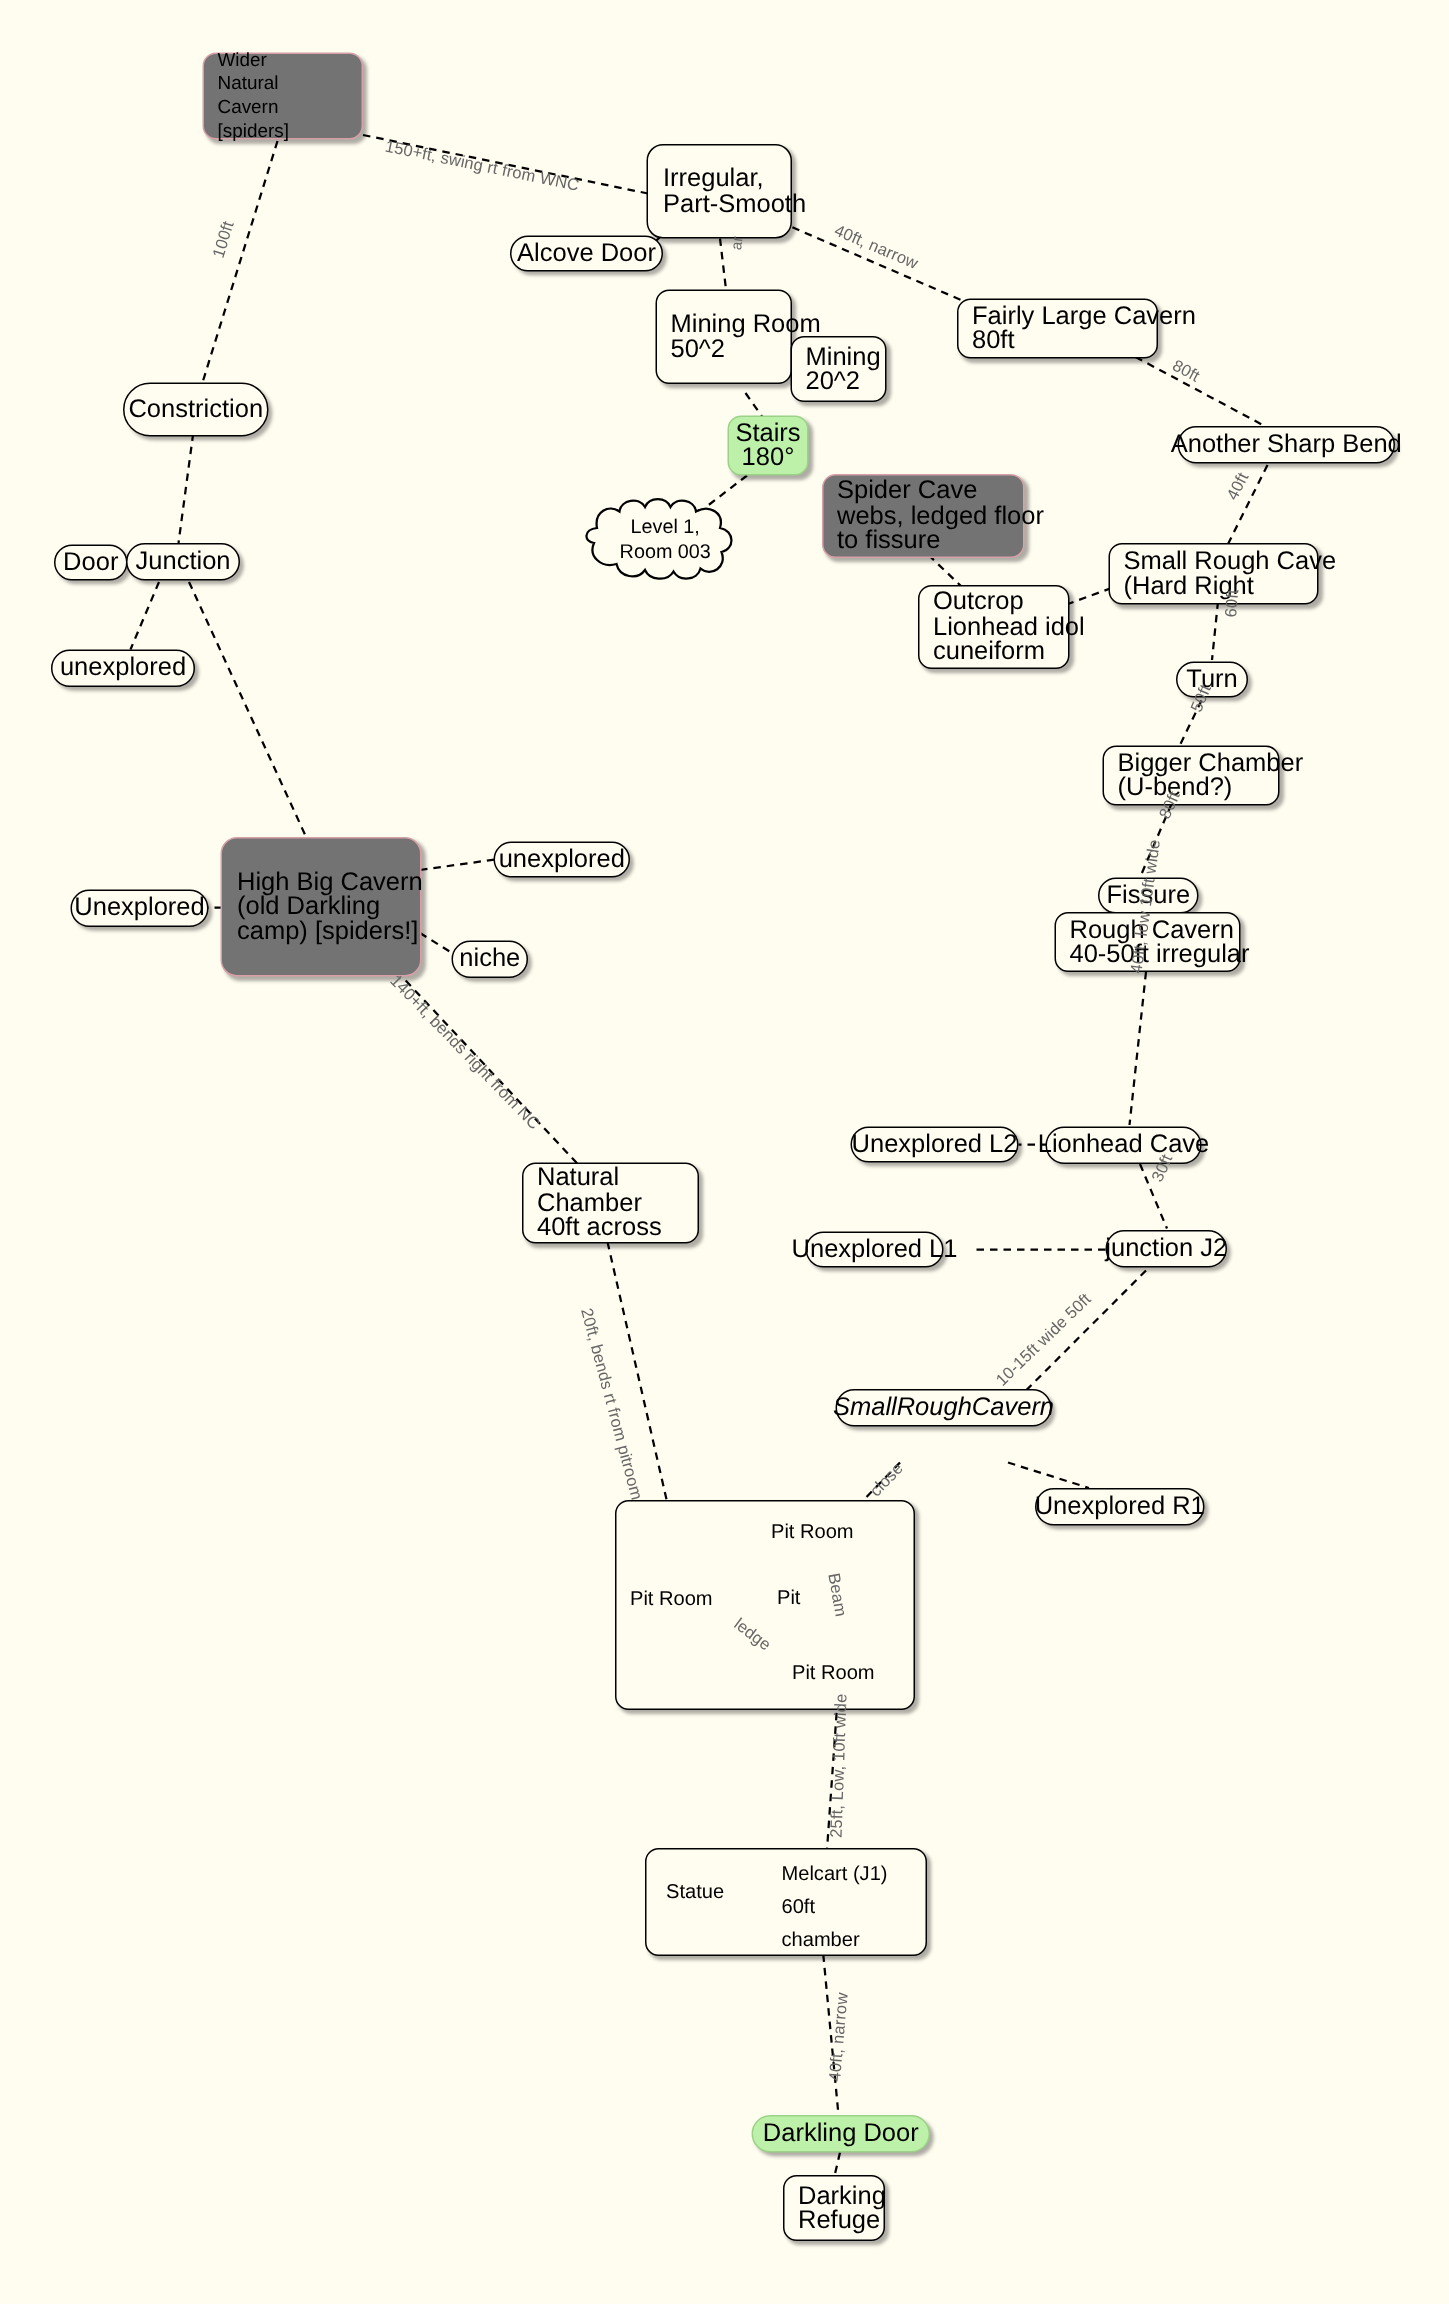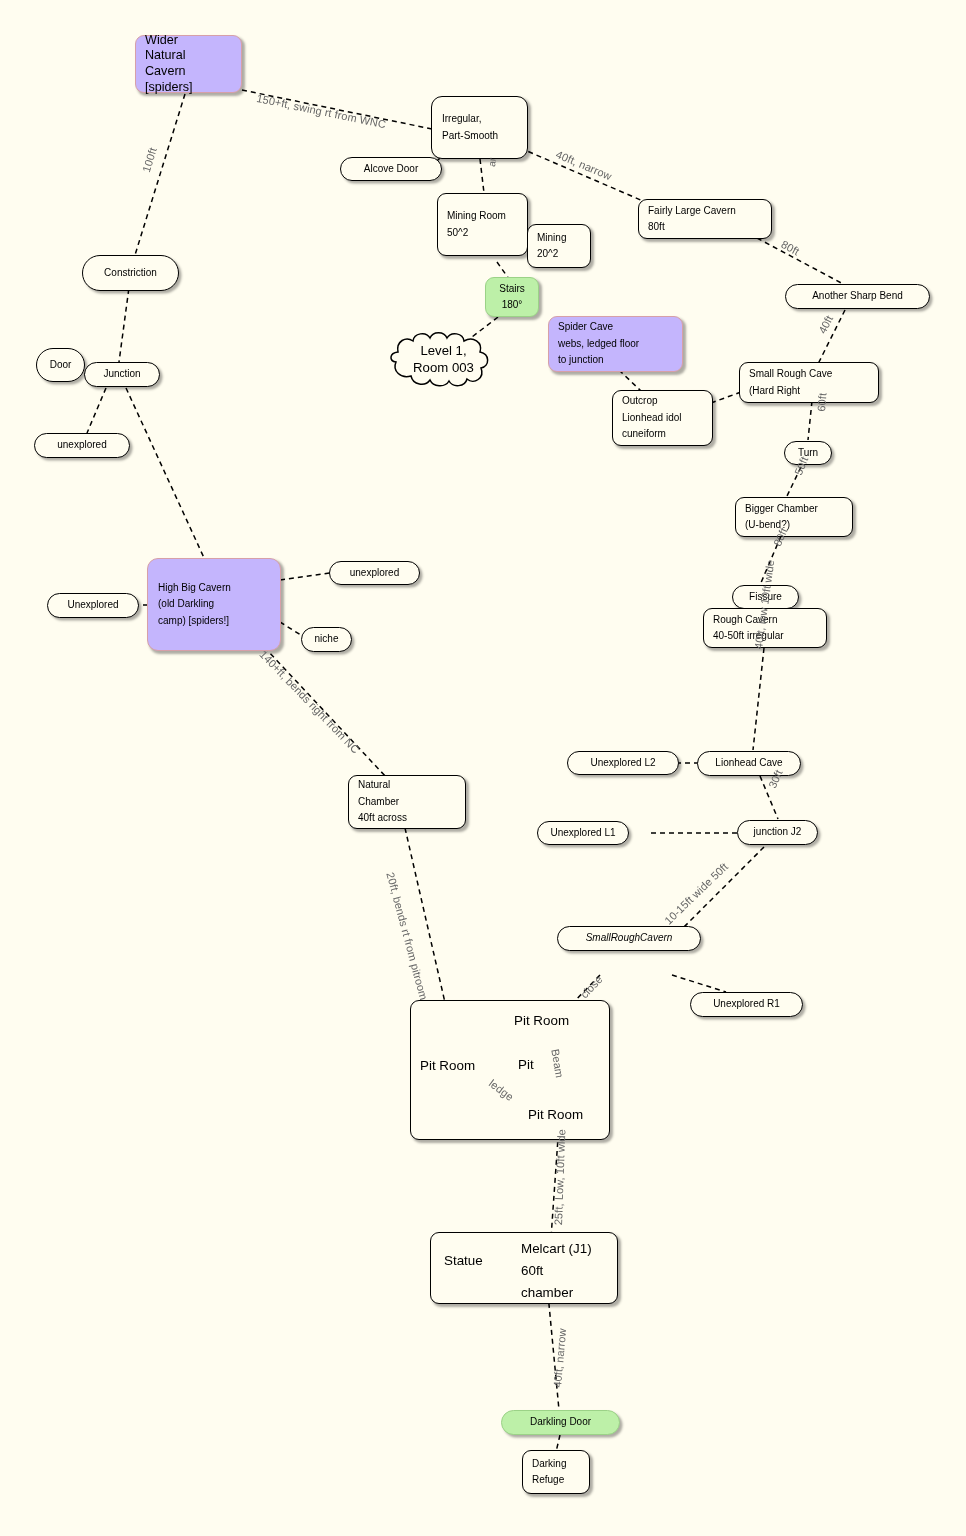--- a/index.html
+++ b/index.html
@@ -27,21 +27,21 @@
     width: 966px;
     height: 1536px;
     pointer-events: none;
   }
   .node {
     position: absolute;
     box-sizing: border-box;
     background: #fffdf0;
     border: 1.6px solid #000;
     color: #000;
-    font-size: 10px;
+    font-size: 17px;
     line-height: 16.4px;
     display: flex;
     align-items: center;
     justify-content: center;
     text-align: center;
     white-space: pre;
     box-shadow: 2.5px 2.5px 2.5px rgba(0,0,0,0.32);
     z-index: 5;
   }
   .node.pill {
@@ -53,21 +53,21 @@
     padding: 5px 9px;
   }
   .node.bigrect {
     border-radius: 11px;
     padding: 6px 10px;
   }
   .node.left-align {
     justify-content: flex-start;
     text-align: left;
   }
-  .node.pink  { background: #c4b5fd; border-color: #d7a0a8; }
+  .node.pink  { background: #737373; border-color: #d7a0a8; }
   .node.green { background: #bdf0a8; border-color: #9bd287; }
   .node.plain-box {
     background: #fffdf0;
     border: 1.7px solid #000;
     box-shadow: 2.5px 2.5px 2.5px rgba(0,0,0,0.32);
     display: block;
   }
   .cloud-wrap {
     position: absolute;
     z-index: 5;
@@ -227,21 +227,21 @@
 Room 003</div>
   </div>
 
   <div class="node rrect left-align" style="left:638px; top:199px; width:134px; height:40px;">Fairly Large Cavern
 80ft</div>
 
   <div class="node pill" style="left:785px; top:284px; width:145px; height:25px;">Another Sharp Bend</div>
 
   <div class="node rrect pink left-align" style="left:548px; top:316px; width:135px; height:56px;">Spider Cave
 webs, ledged floor
-to junction</div>
+to fissure</div>
 
   <div class="node rrect left-align" style="left:612px; top:390px; width:101px; height:56px;">Outcrop
 Lionhead idol
 cuneiform</div>
 
   <div class="node rrect left-align" style="left:739px; top:362px; width:140px; height:41px;">Small Rough Cave
 (Hard Right</div>
 
   <div class="node pill" style="left:784px; top:441px; width:48px; height:24px;">Turn</div>
 
@@ -260,21 +260,21 @@
   <div class="node pill" style="left:737px; top:820px; width:81px; height:25px;">junction J2</div>
 
   <div class="node pill" style="left:537px; top:821px; width:92px; height:24px;">Unexplored L1</div>
 
   <div class="node pill" style="left:557px; top:926px; width:144px; height:25px;font-style:italic;">SmallRoughCavern</div>
 
   <div class="node pill" style="left:690px; top:992px; width:113px; height:25px;">Unexplored R1</div>
 
   <div class="node pill" style="left:82px; top:255px; width:97px; height:36px;">Constriction</div>
 
-  <div class="node pill" style="left:36px; top:348px; width:49px; height:34px;">Door</div>
+  <div class="node pill" style="left:36px; top:363px; width:49px; height:24px;">Door</div>
 
   <div class="node pill" style="left:84px; top:362px; width:76px; height:25px;">Junction</div>
 
   <div class="node pill" style="left:34px; top:433px; width:96px; height:25px;">unexplored</div>
 
   <div class="node bigrect pink left-align" style="left:147px; top:558px; width:134px; height:93px;">High Big Cavern
 (old Darkling
 camp) [spiders!]</div>
 
   <div class="node pill" style="left:329px; top:561px; width:91px; height:24px;">unexplored</div>

